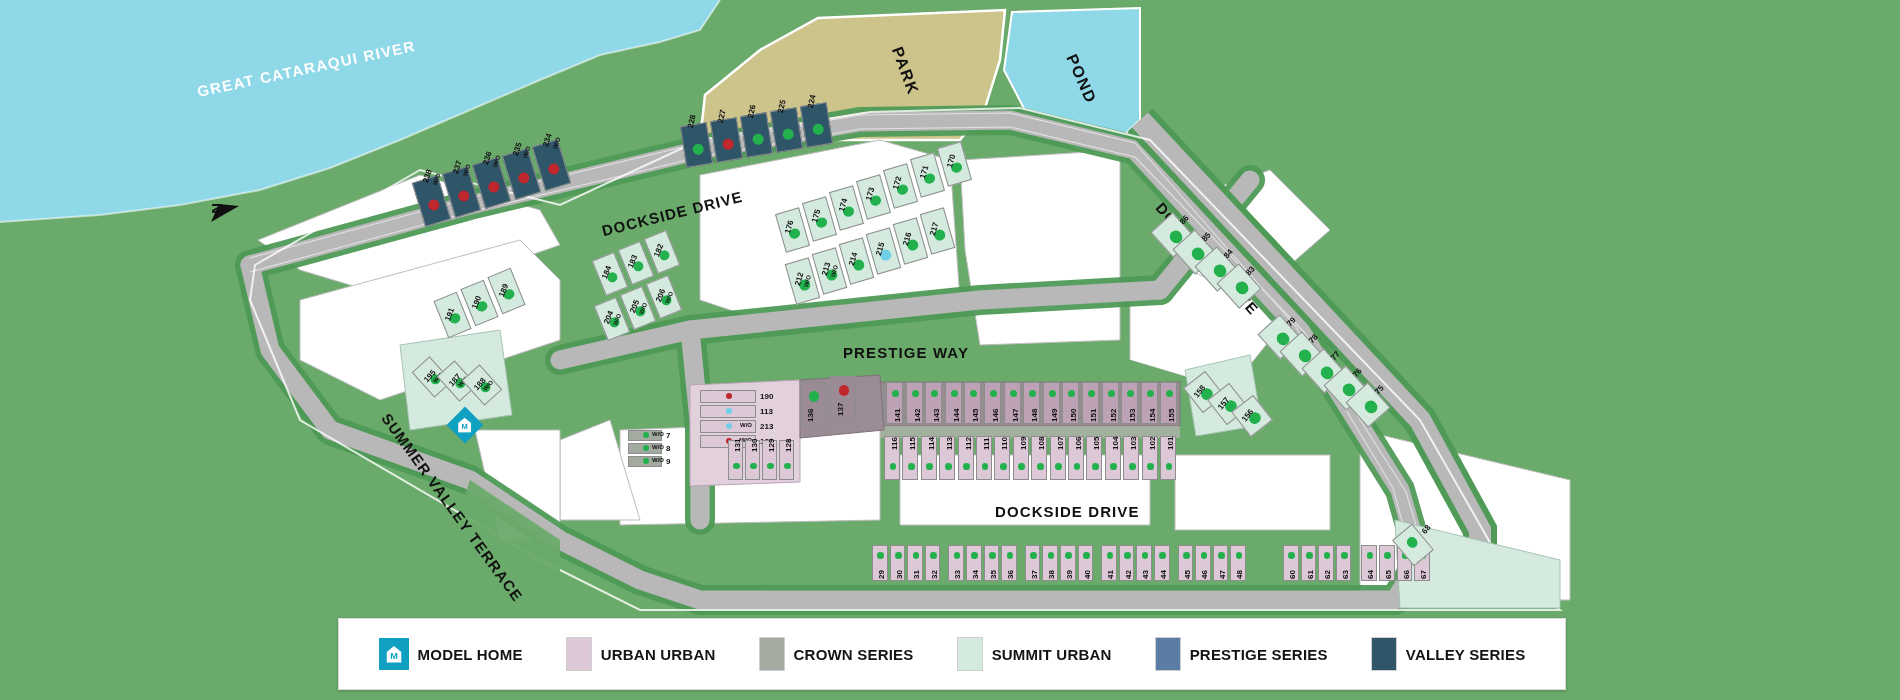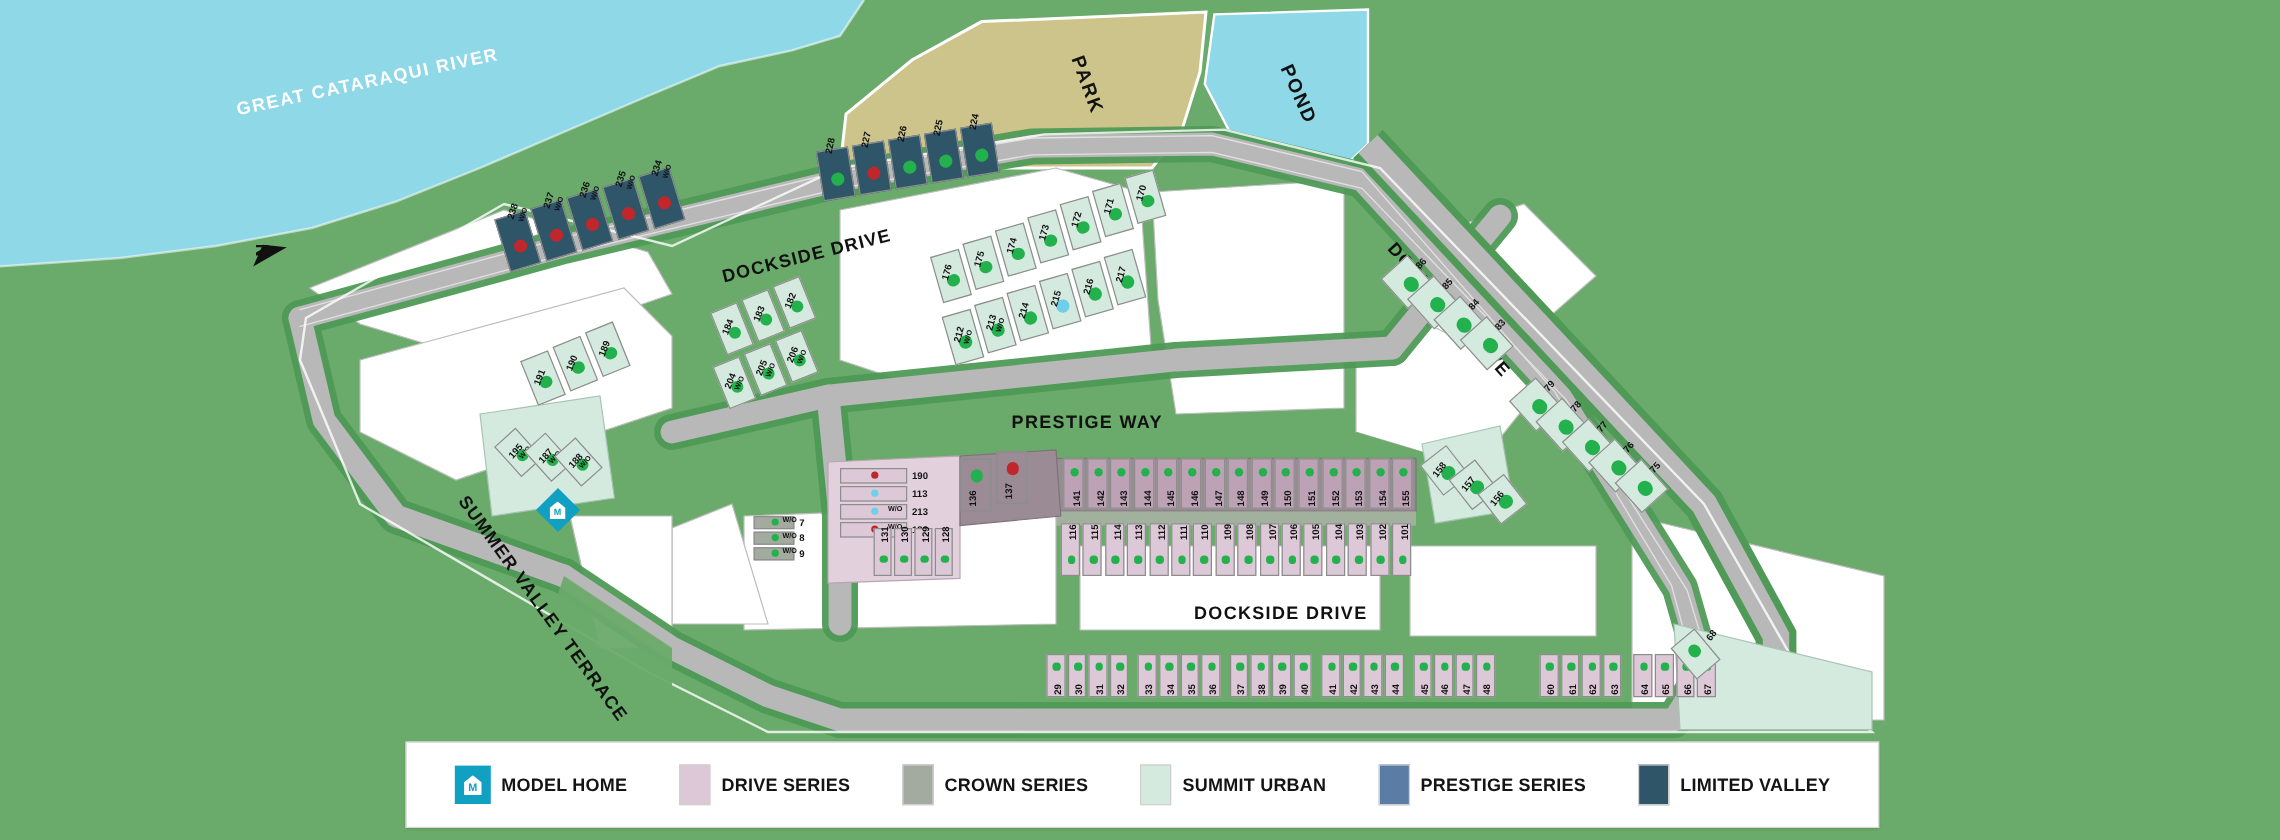--- a/index.html
+++ b/index.html
@@ -656,38 +656,38 @@
         <svg width="16" height="17" viewBox="0 0 14 15">
           <path d="M7,0 L13.4,5.2 L13.4,14.6 L0.6,14.6 L0.6,5.2 Z" fill="#ffffff"></path>
           <text x="7" y="11.8" font-size="8" font-weight="700" text-anchor="middle" fill="#10a0c2" font-family="Liberation Sans, sans-serif">M</text>
         </svg>
       </span>
       <span class="leg-label">MODEL HOME</span>
     </div>
 
     <div class="leg-item">
       <span class="leg-sw" style="background:#dcc8d6;"></span>
-      <span class="leg-label">DRIVE SERIES</span>
+      <span class="leg-label">URBAN URBAN</span>
     </div>
 
 
     <div class="leg-item">
       <span class="leg-sw" style="background:#a3aba0;"></span>
       <span class="leg-label">CROWN SERIES</span>
     </div>
 
     <div class="leg-item">
       <span class="leg-sw" style="background:#d5eadf;"></span>
       <span class="leg-label">SUMMIT URBAN</span>
     </div>
 
     <div class="leg-item">
       <span class="leg-sw" style="background:#5b7da5;"></span>
       <span class="leg-label">PRESTIGE SERIES</span>
     </div>
 
     <div class="leg-item">
       <span class="leg-sw" style="background:#2f5569;"></span>
-      <span class="leg-label">LIMITED VALLEY</span>
+      <span class="leg-label">VALLEY SERIES</span>
     </div>
 
   </div>
 </div>
 
 </body></html>

